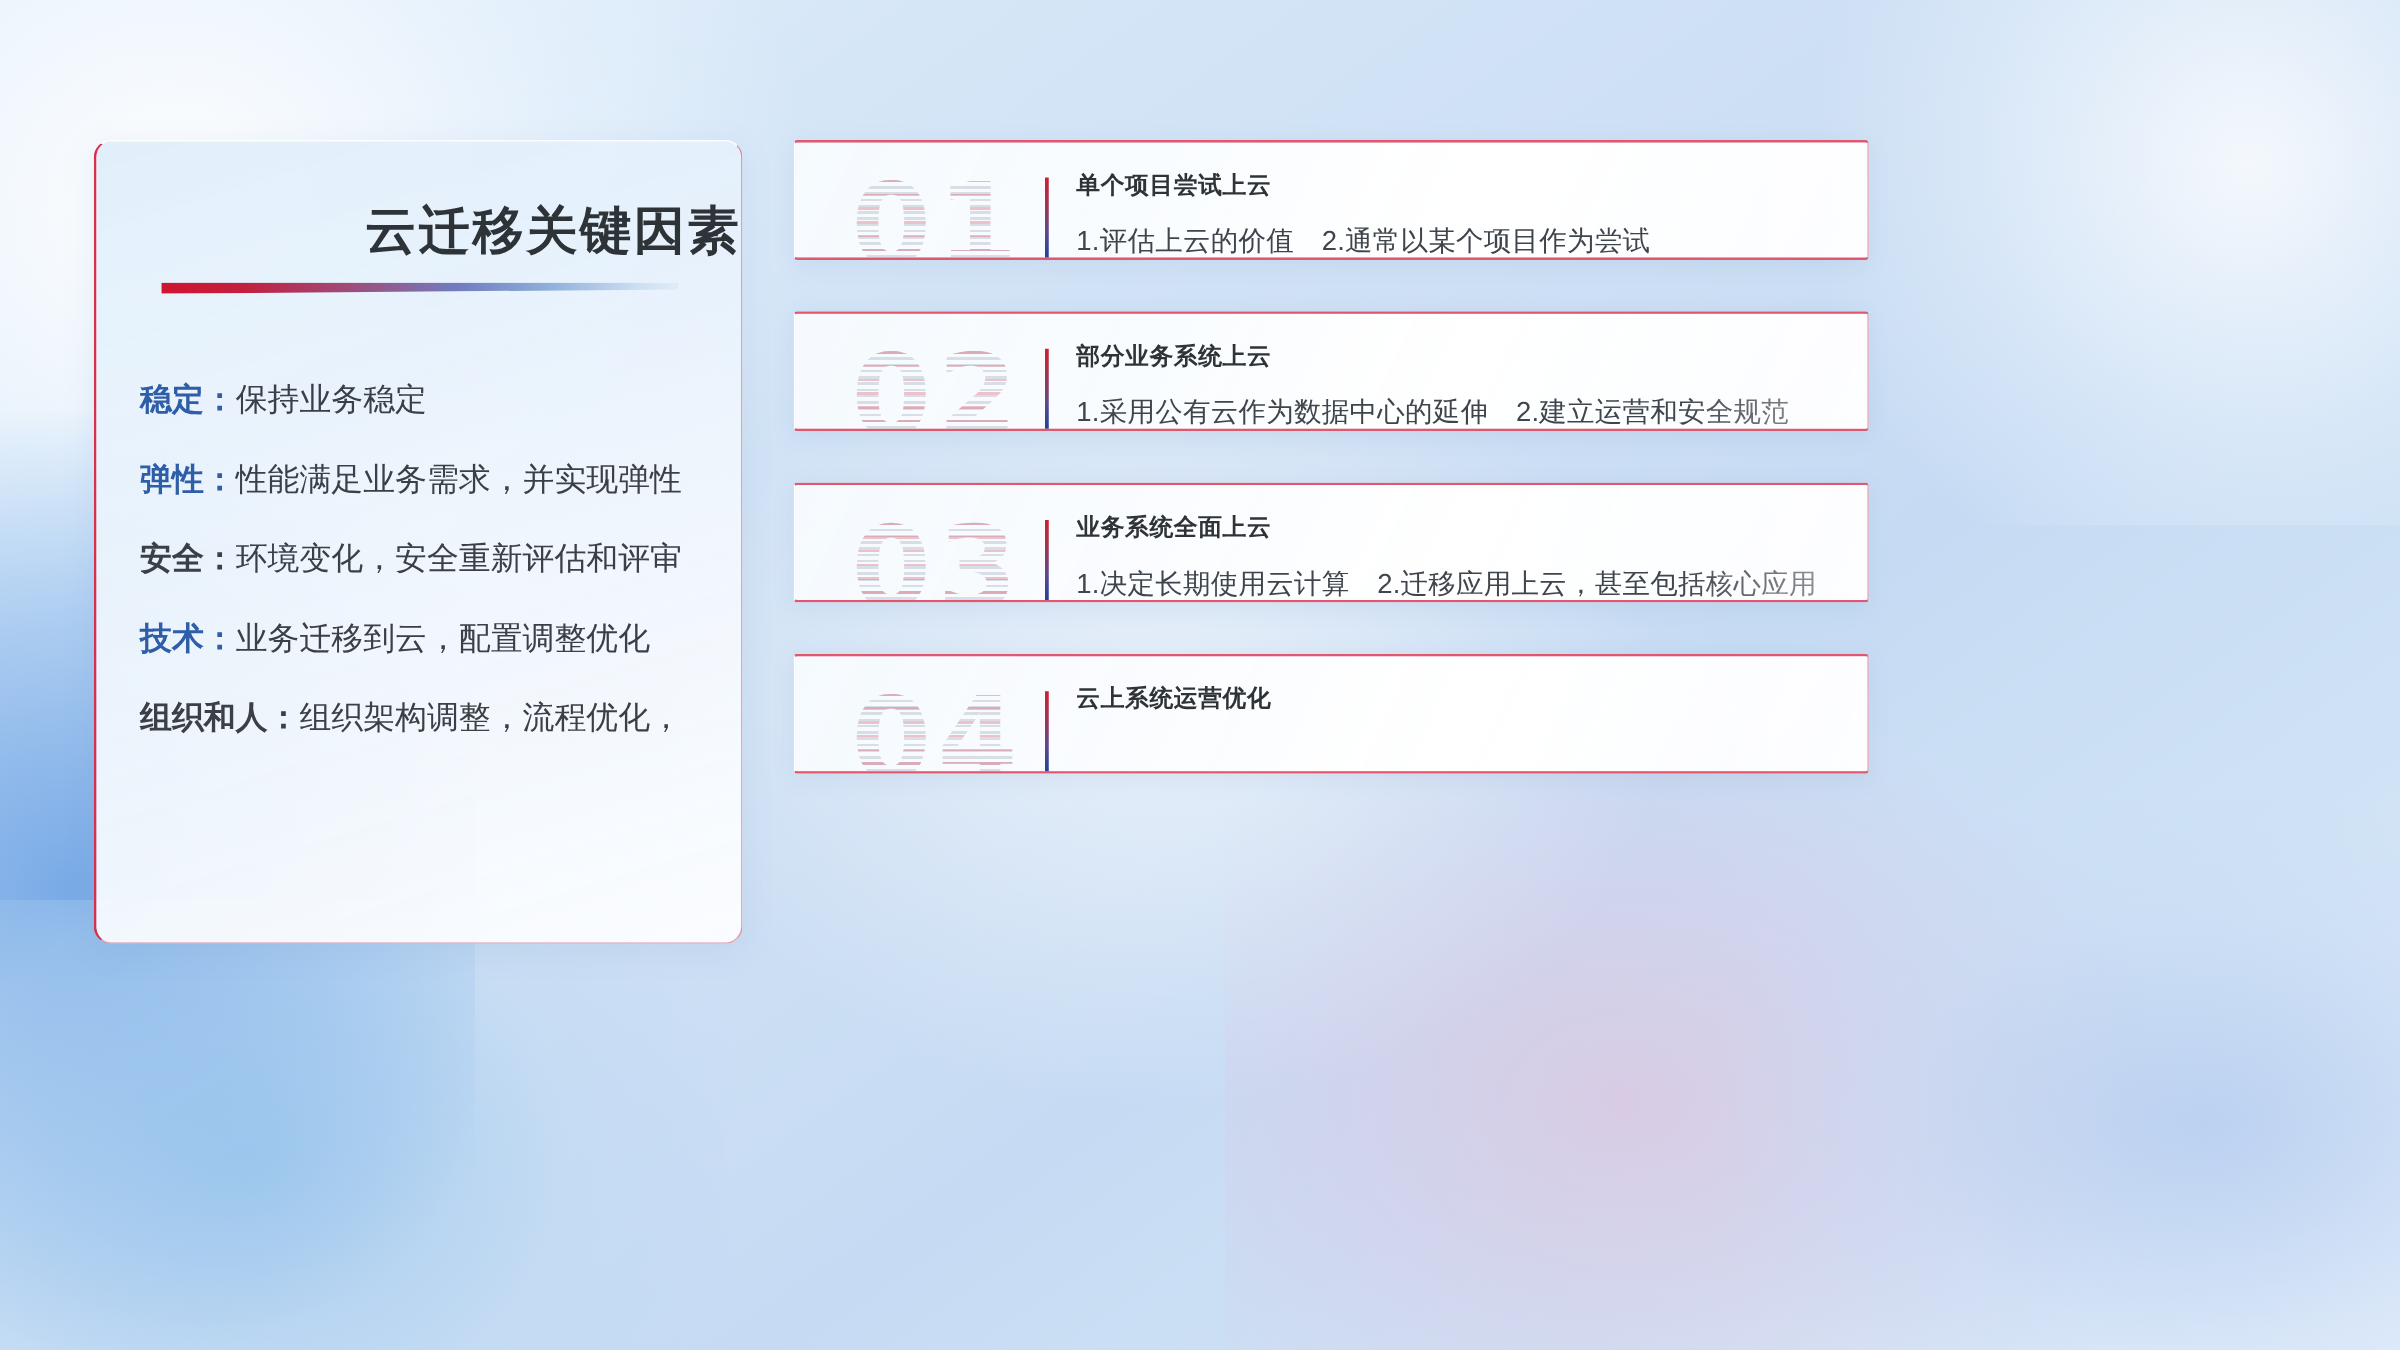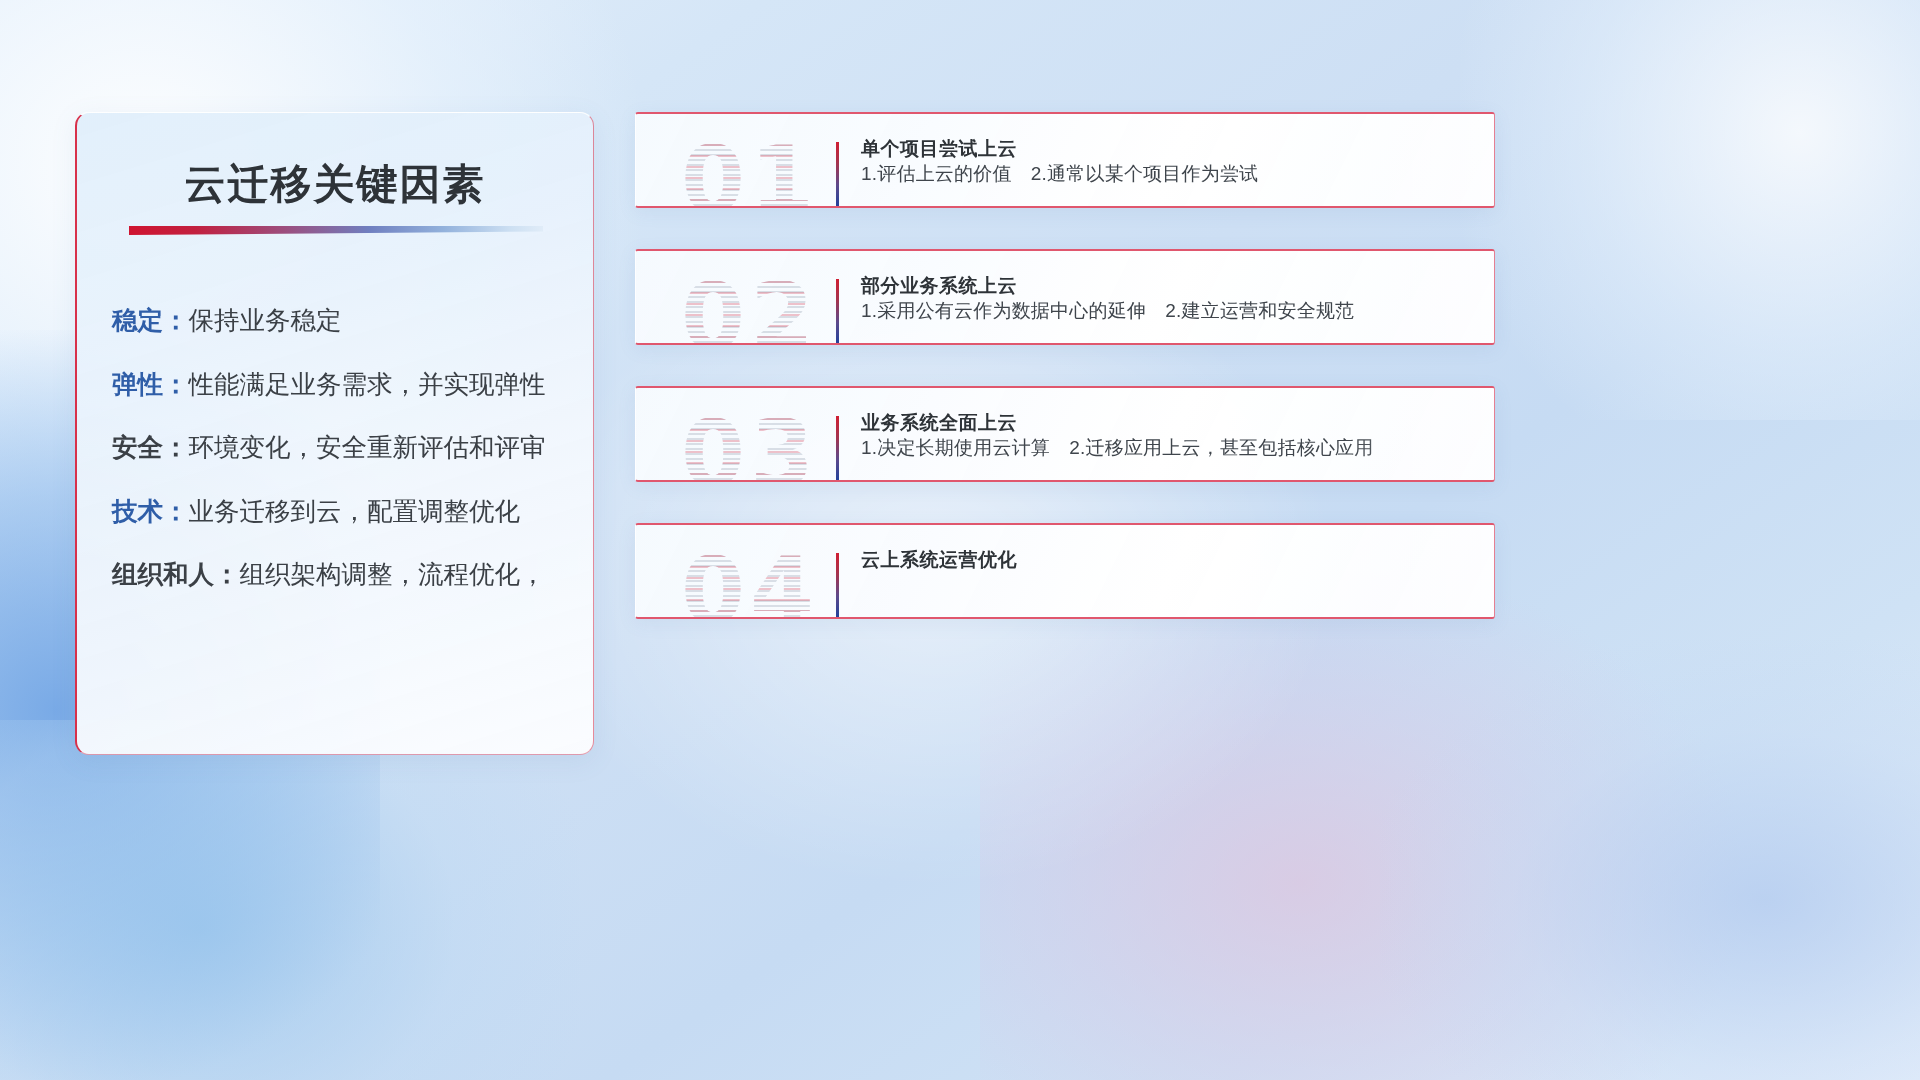--- a/index.html
+++ b/index.html
@@ -52,21 +52,21 @@
     border-left:2.6px solid #d8304a;
     border-right:1.4px solid rgba(216,48,74,.55);
     border-top:1px solid rgba(255,255,255,.85);
     border-bottom:1.4px solid rgba(216,48,74,.45);
     background:linear-gradient(163deg, rgba(223,238,251,.92) 0%, rgba(232,242,252,.90) 30%, rgba(243,248,253,.92) 58%, rgba(252,253,255,.96) 100%);
     box-shadow:0 6px 26px rgba(90,130,180,.10);
     overflow:hidden;
   }
   #panel-title {
     position:absolute; left:0; right:0; top:44px;
-    text-align:center;
+    text-align:right;
     font-size:41px; font-weight:bold; letter-spacing:2px;
     color:#2e3338;
   }
   #panel-underline {
     position:absolute; left:52px; top:113px; width:414px; height:9px;
     background:linear-gradient(90deg,#cf1430 0%, #c2203f 16%, #9b4f7f 38%, #6f7fc0 58%, #93b2dc 76%, #ccdff2 92%, #e0ecf8 100%);
     clip-path:polygon(0 0, 100% 0, 100% 62%, 0 100%);
   }
   #panel-list {
     position:absolute; left:35px; top:195px; right:18px;
@@ -124,21 +124,22 @@
   .card-divider {
     position:absolute; left:200px; top:28px; width:3px; height:78px;
     background:linear-gradient(180deg,#d01f33 0%, #a3344f 28%, #5c4a8c 56%, #27429a 80%, #1b3b94 100%);
   }
   .card-body { position:absolute; left:225px; top:24px; right:26px; }
   .card-title {
     font-size:19px; font-weight:bold; color:#2e3338; letter-spacing:.5px;
     line-height:1.2;
   }
   .card-sub {
-    font-size:19px; color:#3f454c; letter-spacing:.2px;
+    margin-top:17px;
+    font-size:22px; color:#3f454c; letter-spacing:.2px;
     white-space:nowrap;
   }
 </style>
 </head>
 <body>
 
 <div id="bg-base"></div>
 <div id="bg-blob-tl"></div>
 <div id="bg-blob-left"></div>
 <div id="bg-blob-bl"></div>

